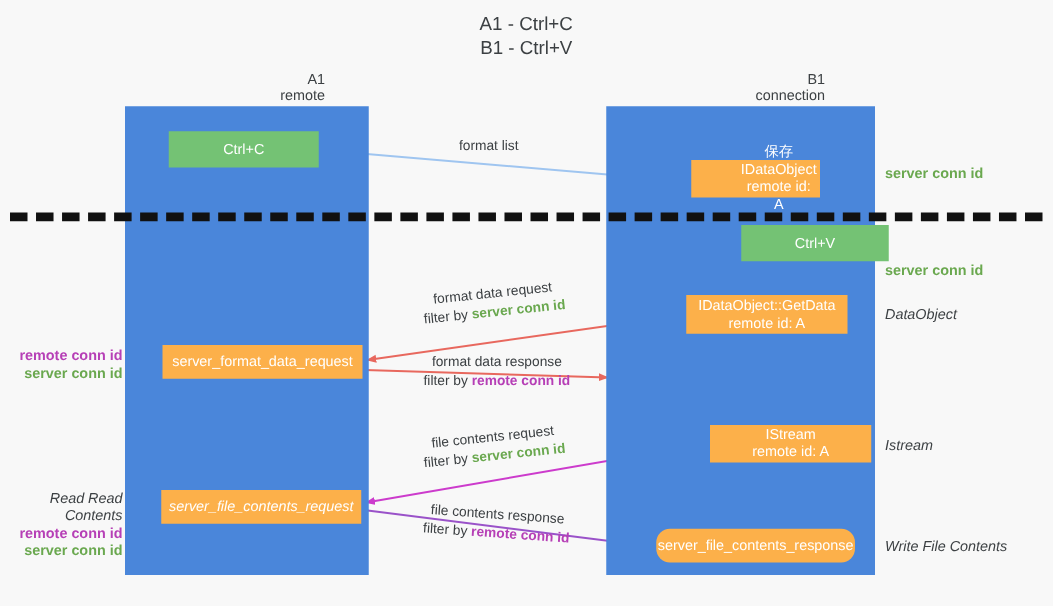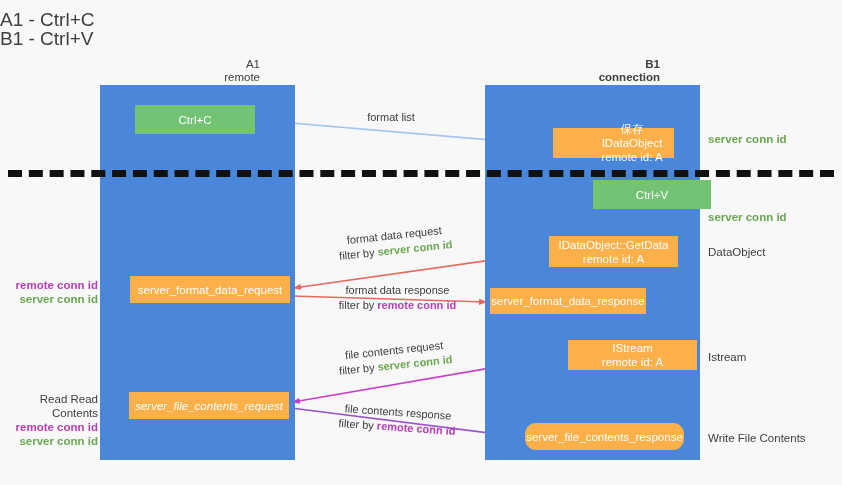--- a/index.html
+++ b/index.html
@@ -19,36 +19,37 @@
     position: absolute;
     left: 0; top: 0;
     width: 842px; height: 485px;
   }
   .abs { position: absolute; }
 
   
   #title {
     left: 0; top: 10px;
     width: 842px;
-    font-size: 19px;
+    text-align: center;
+    font-size: 15px;
     line-height: 19px;
     color: #3c4043;
     white-space: pre-line;
   }
 
   
   .col-header {
     font-size: 11.5px;
     line-height: 13px;
     text-align: right;
     color: #3c4043;
     white-space: pre-line;
   }
   #hdr-a1 { left: 130px; top: 58px; width: 130px; }
-  #hdr-b1 { left: 530px; top: 58px; width: 130px; font-weight: bold; }
+  #hdr-b1 { left: 530px; top: 58px; width: 130px; }
 
   
   .lane {
     background: #4a86da;
     top: 85px;
     height: 375px;
   }
   #lane-a1 { left: 100px; width: 195px; }
   #lane-b1 { left: 485px; width: 215px; }
 
@@ -70,35 +71,35 @@
     color: #ffffff;
     font-size: 11.5px;
     line-height: 14px;
     white-space: pre-line;
     padding: 2px 4px;
   }
   .node.green { background: #74c274; }
   .node.orange { background: #fcb04a; }
 
   #n-ctrlc       { left: 135px; top: 105px; width: 120px; height: 29px; }
-  #n-save-ido    { left: 553px; top: 128px; width: 121px; height: 30px; padding-left: 41px; }
+  #n-save-ido    { left: 553px; top: 128px; width: 103px; height: 30px; padding-left: 41px; }
   #n-ctrlv       { left: 553px; top: 180px; width: 118px; height: 29px; margin-left: 40px; }
   #n-getdata     { left: 549px; top: 236px; width: 129px; height: 31px; }
   #n-fmt-req     { left: 130px; top: 276px; width: 160px; height: 27px; }
   #n-fmt-resp    { left: 490px; top: 288px; width: 156px; height: 26px; }
   #n-istream     { left: 568px; top: 340px; width: 129px; height: 30px; }
   #n-file-req    { left: 129px; top: 392px; width: 160px; height: 27px; font-style: italic; }
   #n-file-resp   { left: 525px; top: 423px; width: 159px; height: 27px; border-radius: 11px; }
 
   
   .side-note {
     font-size: 11.5px;
     line-height: 14px;
   }
-  .side-note .plain  { color: #3c4043; }
+  .side-note .plain  { color: #3c4043; font-style: italic; }
   .side-note .green  { color: #6aa84f; font-weight: bold; }
   .side-note .purple { color: #b63fb6; font-weight: bold; }
 
   #note-server-1 { left: 708px; top: 132px; }
   #note-server-2 { left: 708px; top: 210px; }
   #note-dataobject { left: 708px; top: 245px; }
   #note-istream  { left: 708px; top: 350px; }
   #note-write    { left: 708px; top: 431px; }
 
   #note-left-1 { left: 6px; top: 278px; width: 92px; text-align: right; }
@@ -181,21 +182,20 @@
   <div class="abs node orange" id="n-save-ido">保存IDataObject
 remote id: A</div>
 
   <div class="abs node green" id="n-ctrlv">Ctrl+V</div>
 
   <div class="abs node orange" id="n-getdata">IDataObject::GetData
 remote id: A</div>
 
   <div class="abs node orange" id="n-fmt-req">server_format_data_request</div>
 
-  <div class="abs node orange" id="n-fmt-resp">server_format_data_response</div>
 
   <div class="abs node orange" id="n-istream">IStream
 remote id: A</div>
 
   <div class="abs node orange" id="n-file-req">server_file_contents_request</div>
 
   <div class="abs node orange" id="n-file-resp">server_file_contents_response</div>
 
   <div class="abs edge-label" id="lbl-format-list">
     <div>format list</div>

